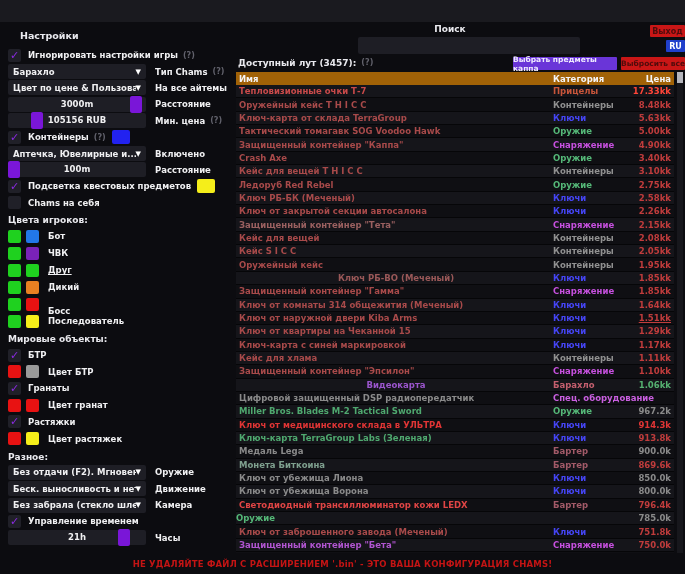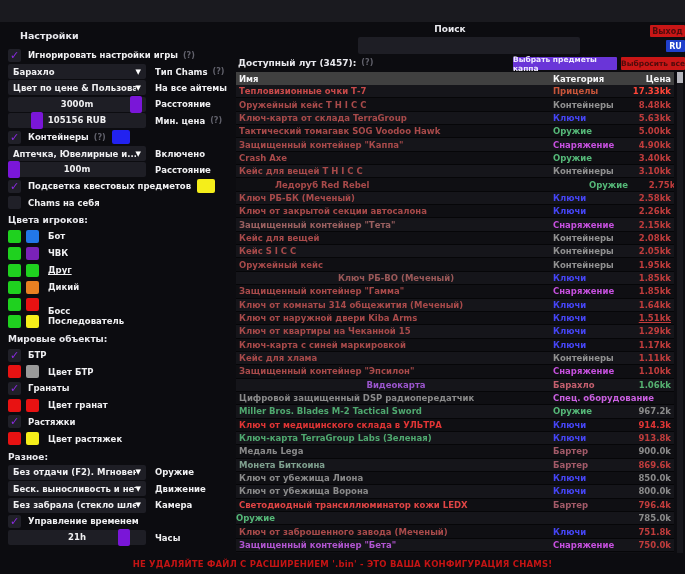--- a/index.html
+++ b/index.html
@@ -35,21 +35,21 @@
                 border:none;border-radius:2px;color:#fff;font:bold 9px "DejaVu Sans",sans-serif;
                 padding:0 4px;box-sizing:border-box;outline:none;}
   .btn{display:flex;align-items:center;justify-content:center;font-weight:bold;border-radius:1px;cursor:default;}
   .exit-btn{position:absolute;left:650px;top:25px;width:35px;height:12px;background:#c91616;color:#4f0c0c;font-size:8px;}
   .ru-btn{position:absolute;left:666px;top:40px;width:19px;height:12px;background:#2040cc;color:#fff;font-size:8px;}
   .kappa-btn{position:absolute;left:513px;top:57px;width:104px;height:13px;background:#6a35d8;color:#efeaff;font-size:7.5px;}
   .discard-btn{position:absolute;left:621px;top:57px;width:64px;height:13px;background:#c91616;color:#4f0c0c;font-size:7.5px;}
   
   .loot-title{position:absolute;left:238px;top:58px;font-size:9px;font-weight:bold;color:#e9e9ee;display:flex;}
   .tbl{position:absolute;left:236px;top:72px;width:438px;}
-  .tbl-head{height:13px;background:#404040;display:flex;align-items:center;
+  .tbl-head{height:13px;background:#a16207;display:flex;align-items:center;
             font-size:8.5px;font-weight:bold;color:#f5f5f7;}
   .col-name{width:317px;flex:none;padding-left:3px;box-sizing:border-box;white-space:nowrap;overflow:hidden;}
   .col-cat{flex:1;white-space:nowrap;overflow:visible;}
   .col-price{width:56px;flex:none;text-align:right;padding-right:3px;box-sizing:border-box;white-space:nowrap;}
   .tbl-body{height:468px;overflow:hidden;}
   .tbl-row{height:13.35px;display:flex;align-items:center;font-size:8.5px;font-weight:bold;
            border-bottom:1px solid #060608;box-sizing:border-box;}
   .tbl-row:nth-child(odd){background:#15151a;}
   .tbl-row:nth-child(even){background:#0f0f13;}
   .sb{position:absolute;left:677px;top:72px;width:6px;height:481px;background:#17171c;}
@@ -261,21 +261,21 @@
         <div class="col-name" style="color: rgb(168, 74, 74);">Crash Axe</div>
         <div class="col-cat" style="color: rgb(85, 184, 120);">Оружие</div>
         <div class="col-price" style="color: rgb(192, 60, 60);">3.40kk</div>
       </div>
       <div class="tbl-row">
         <div class="col-name" style="color: rgb(168, 74, 74);">Кейс для вещей T H I C C</div>
         <div class="col-cat" style="color: rgb(144, 144, 144);">Контейнеры</div>
         <div class="col-price" style="color: rgb(192, 60, 60);">3.10kk</div>
       </div>
       <div class="tbl-row">
-        <div class="col-name" style="color: rgb(168, 74, 74); margin-left: 36px;">Ледоруб Red Rebel</div>
+        <div class="col-name" style="color: rgb(168, 74, 74);">Ледоруб Red Rebel</div>
         <div class="col-cat" style="color: rgb(85, 184, 120);">Оружие</div>
         <div class="col-price" style="color: rgb(192, 60, 60);">2.75kk</div>
       </div>
       <div class="tbl-row">
         <div class="col-name" style="color: rgb(168, 74, 74);">Ключ РБ-БК (Меченый)</div>
         <div class="col-cat" style="color: rgb(69, 69, 245);">Ключи</div>
         <div class="col-price" style="color: rgb(192, 60, 60);">2.58kk</div>
       </div>
       <div class="tbl-row">
         <div class="col-name" style="color: rgb(168, 74, 74);">Ключ от закрытой секции автосалона</div>

